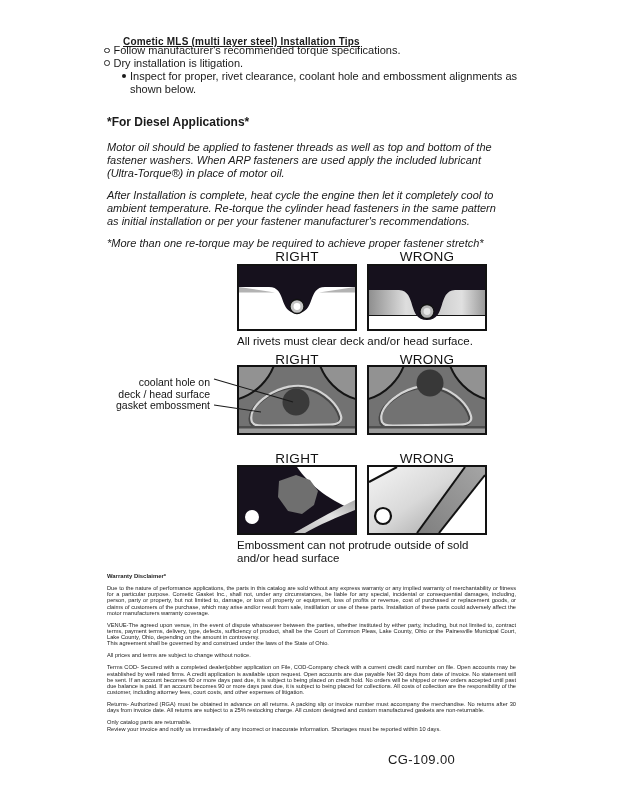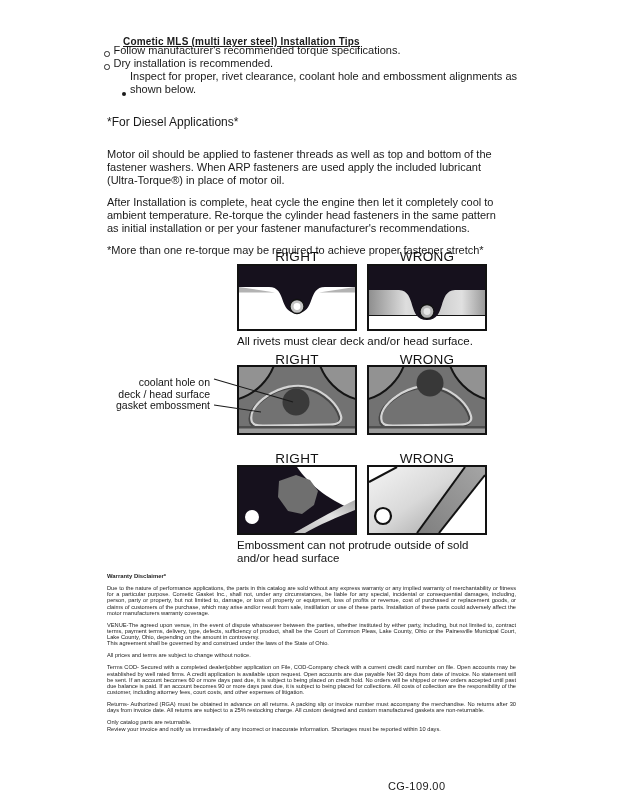--- a/index.html
+++ b/index.html
@@ -6,72 +6,72 @@
   .page{
     position:relative;width:618px;height:800px;background:#ffffff;
     font-family:"Liberation Sans","DejaVu Sans",sans-serif;color:#1a1a1a;
     overflow:hidden;margin:0 auto;
   }
   .title{
     position:absolute;left:107px;top:20px;margin:16px;
     font-size:10px;font-weight:bold;text-decoration:underline;letter-spacing:.2px;
   }
   .bullets{position:absolute;left:104px;top:44px;width:420px;font-size:11px;line-height:12.9px;}
-  .b-row{display:flex;align-items:flex-end;}
+  .b-row{display:flex;align-items:flex-start;}
   .b-row.sub{margin-left:18px;}
   .o-marker{
     flex:0 0 auto;width:3.5px;height:3.5px;border:1px solid #2a2a2a;border-radius:50%;
     margin:3.5px 4px 0 0;
   }
   .dot-marker{
     flex:0 0 auto;width:4px;height:4px;background:#1a1a1a;border-radius:50%;
     margin:4px 4px 0 0;
   }
   .diesel{position:absolute;left:107px;top:116px;width:414px;font-size:11px;line-height:13px;}
-  .diesel h2{margin:0 0 19px 0;font-size:12px;font-weight:normal;}
-  .diesel p{margin:0 12px 9px 0;}
+  .diesel h2{margin:0 0 12px 0;font-size:12px;font-weight:bold;}
+  .diesel p{margin:0 12px 9px 0;font-style:italic;}
   .figure{position:absolute;left:0;width:618px;margin-top:21px;}
   .fig-label{
     position:absolute;top:0;width:120px;text-align:center;
     font-size:13.5px;color:#121212;letter-spacing:.3px;
   }
   .panel{position:absolute;border:2px solid #121212;line-height:0;background:#fff;}
   .fig-caption{position:absolute;left:237px;font-size:11.5px;line-height:12.5px;color:#121212;}
   .pre{white-space:pre-line;}
   .side-label{
     position:absolute;left:58px;width:152px;text-align:right;
     font-size:10.5px;line-height:11.5px;color:#121212;
   }
   .leaders{position:absolute;left:0;top:0;pointer-events:none;}
   .disclaimer{position:absolute;left:107px;top:573px;width:409px;color:#1c1c1c;}
   .disclaimer h3{margin:0 0 6px 0;font-size:5.9px;font-weight:bold;}
   .disclaimer p{
     margin:0 0 5.8px 0;font-size:5.7px;line-height:6.2px;
     text-align:justify;white-space:pre-line;
   }
   .page-code{
-    position:absolute;left:388px;top:780px;font-size:11px;
+    position:absolute;left:388px;top:752px;font-size:13px;
     letter-spacing:.4px;color:#1a1a1a;
   }
 </style>
 </head>
 <body>
 
 <div class="page">
 
   <h1 class="title">Cometic MLS (multi layer steel) Installation Tips</h1>
 
   <div class="bullets">
     <div class="b-row">
       <span class="o-marker"></span>
       <span>Follow manufacturer's recommended torque specifications.</span>
     </div>
     <div class="b-row">
       <span class="o-marker"></span>
-      <span>Dry installation is recommended.</span>
+      <span>Dry installation is litigation.</span>
     </div>
     <div class="b-row sub">
       <span class="dot-marker"></span>
       <span>Inspect for proper, rivet clearance, coolant hole and embossment alignments as shown below.</span>
     </div>
   </div>
 
   <section class="diesel">
     <h2>*For Diesel Applications*</h2>
     <p>Motor oil should be applied to fastener threads as well as top and bottom of the fastener washers. When ARP fasteners are used apply the included lubricant (Ultra-Torque®) in place of motor oil.</p>

